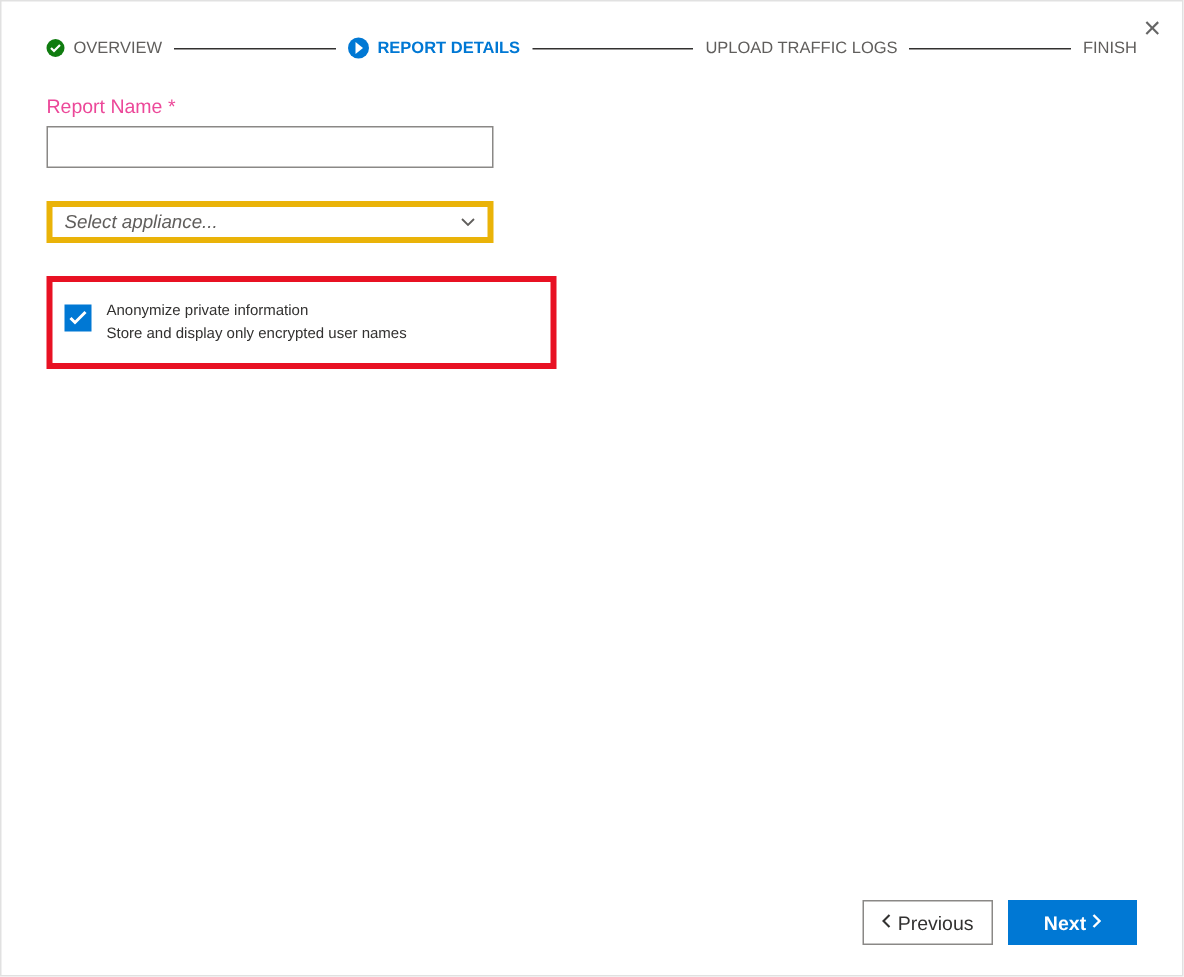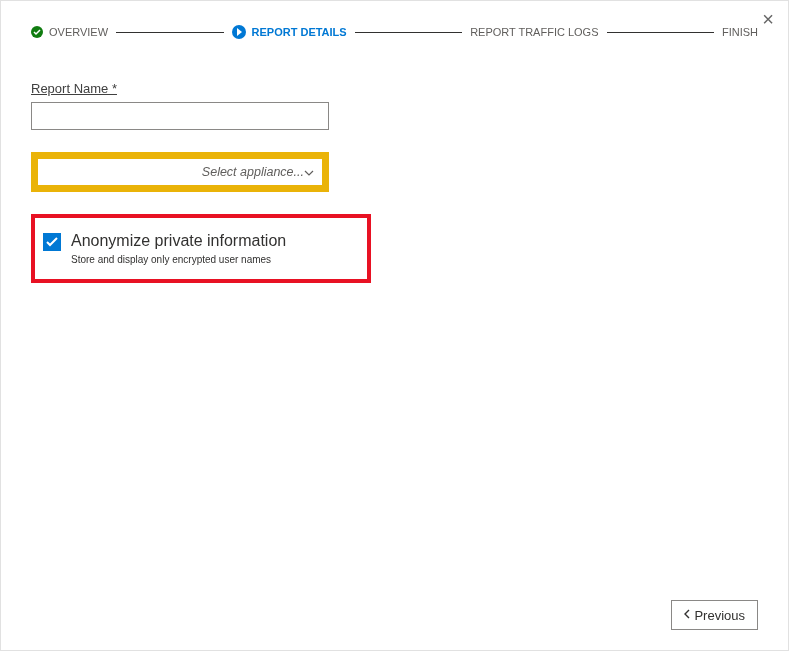--- a/index.html
+++ b/index.html
@@ -36,75 +36,75 @@
     }
     .guide-icon {
       width: 16px; height: 16px; border-radius: 50%;
       background: #0078d4; color: #fff;
       display: inline-flex; align-items: center; justify-content: center;
       font-size: 11px; font-weight: 700;
     }
     
     .stepper {
       display: flex; align-items: center;
-      margin-bottom: 42px;
+      margin-bottom: 24px;
       font-size: 11px;
       color: #605e5c;
     }
     .step { display: flex; align-items: center; gap: 6px; white-space: nowrap; }
     .step.active { color: #0078d4; font-weight: 600; }
     .step-line { flex: 1; height: 1px; background: #323130; margin: 0 8px; }
     .step-icon-done {
       width: 12px; height: 12px; border-radius: 50%;
       background: #107c10;
       display: inline-flex; align-items: center; justify-content: center;
     }
     .step-icon-active {
       width: 14px; height: 14px; border-radius: 50%;
       background: #0078d4;
       display: inline-flex; align-items: center; justify-content: center;
     }
     .step-icon-done svg, .step-icon-active svg { display: block; }
     
     .field { margin-bottom: 22px; }
-    .field-label { font-size: 13px; color: #404040; margin-bottom: 6px; display: block; text-decoration: underline; }
+    .field-label { font-size: 13px; color: #ec4899; margin-bottom: 6px; display: block; }
     .field-input {
       width: 298px; height: 28px;
       border: 1px solid #8a8886;
       padding: 2px 8px;
       font-family: inherit; font-size: 13px;
       background: #fff;
     }
     .select-wrap {
-      width: 298px; height: 40px;
-      border: 7px solid #eab308;
+      width: 298px; height: 28px;
+      border: 4px solid #eab308;
       display: flex; align-items: center;
       padding: 0 8px;
       cursor: pointer;
-      justify-content: flex-end;
+      justify-content: space-between;
     }
     .select-placeholder { color: #605e5c; font-style: italic; font-size: 12.5px; }
     .chev { color: #605e5c; font-size: 10px; }
     
     .anon-block {
       border: 4px solid #e81123;
       padding: 14px 12px 14px 8px;
       width: 340px;
       margin-top: 12px;
     }
     .anon-row { display: flex; align-items: flex-start; gap: 10px; }
     .checkbox {
       width: 18px; height: 18px;
       background: #0078d4;
       display: inline-flex; align-items: center; justify-content: center;
       flex-shrink: 0;
       margin-top: 1px;
     }
     .anon-text { display: flex; flex-direction: column; gap: 4px; }
-    .anon-label { font-size: 16px; color: #323130; }
+    .anon-label { font-size: 10px; color: #323130; }
     .anon-desc { font-size: 10px; color: #323130; }
     
     .footer {
       position: absolute;
       bottom: 20px; right: 30px;
       display: flex; gap: 10px;
     }
     .btn {
       height: 30px; min-width: 86px;
       border: 1px solid #8a8886;
@@ -138,21 +138,21 @@
     <div class="step active">
       <span class="step-icon-active">
         <svg width="6" height="8" viewBox="0 0 6 8">
             <path d="M1 0 L6 4 L1 8 Z" fill="#fff"></path>
           </svg>
       </span>
       <span>REPORT DETAILS</span>
     </div>
     <div class="step-line"></div>
     <div class="step">
-      <span>REPORT TRAFFIC LOGS</span>
+      <span>UPLOAD TRAFFIC LOGS</span>
     </div>
     <div class="step-line"></div>
     <div class="step">
       <span>FINISH</span>
     </div>
   </div>
 
   <div class="field">
     <label class="field-label">Report Name *</label>
     <input class="field-input" type="text" value="" style="">
@@ -186,15 +186,23 @@
 
   <div class="footer">
     <button class="btn">
       <span class="chevl">
         <svg width="6" height="10" viewBox="0 0 6 10">
             <path d="M5 1 L1 5 L5 9" stroke="#323130" stroke-width="1.4" fill="none"></path>
           </svg>
       </span>
       <span>Previous</span>
     </button>
+    <button class="btn primary">
+      <span>Next</span>
+      <span class="chevr">
+        <svg width="6" height="10" viewBox="0 0 6 10">
+            <path d="M1 1 L5 5 L1 9" stroke="#fff" stroke-width="1.6" fill="none"></path>
+          </svg>
+      </span>
+    </button>
   </div>
 
 </div>
 
 </body></html>

